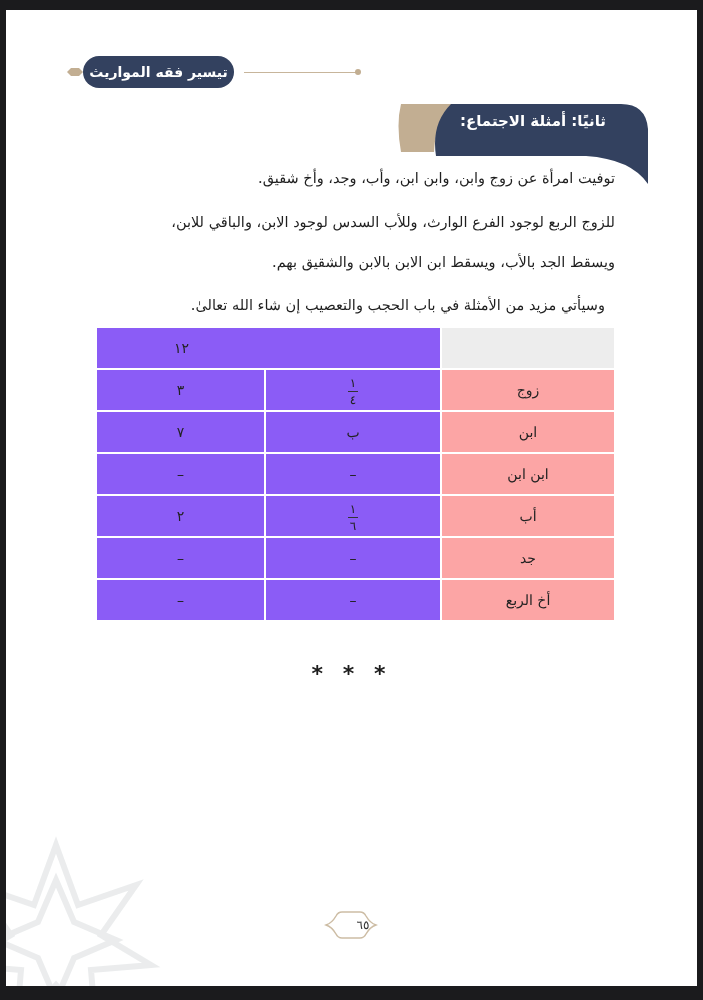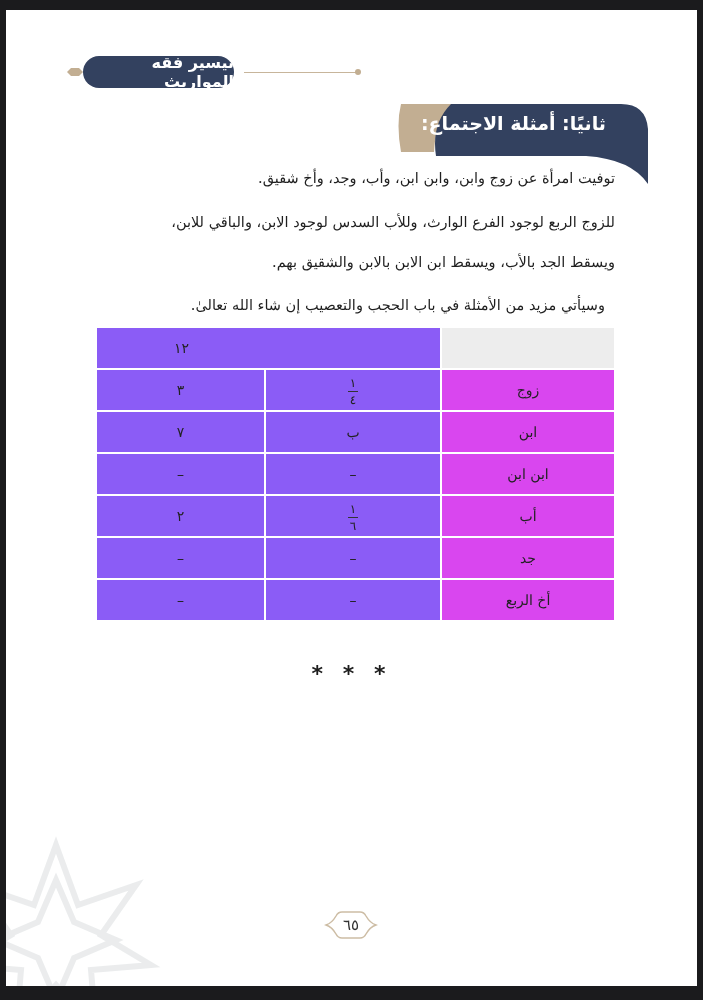--- a/index.html
+++ b/index.html
@@ -17,25 +17,26 @@
       overflow: hidden;
     }
     
     .running-header { position: absolute; left: 0; top: 46px; width: 100%; height: 32px; }
     .rh-pill {
       position: absolute; left: 77px; top: 0;
       width: 151px; height: 32px;
       background: #33415f;
       border-radius: 16px;
       color: #ffffff;
-      font-size: 16px;
+      font-size: 14px;
       display: flex; align-items: center; justify-content: center;
       direction: rtl;
       font-family: "DejaVu Sans", sans-serif;
       font-weight: bold;
+      text-align: center;
     }
     .rh-diamond {
       position: absolute; left: 61px; top: 11px;
       width: 16px; height: 10px;
     }
     .rh-line {
       position: absolute; left: 238px; top: 16px;
       width: 112px; height: 1px;
       background: #c7b59b;
     }
@@ -44,21 +45,21 @@
       width: 6px; height: 6px; border-radius: 50%;
       background: #c2ae92;
     }
 
     
     .section-banner { position: absolute; left: 390px; top: 94px; width: 260px; height: 80px; }
     .section-banner svg { position: absolute; left: 0; top: 0; }
     .section-title {
       position: absolute; right: 50px; top: 8px;
       color: #ffffff;
-      font-size: 19px;
+      font-size: 15px;
       font-weight: bold;
       direction: rtl;
       font-family: "DejaVu Sans", sans-serif;
       text-align: center;
     }
 
     .para {
       position: absolute;
       right: 82px;
       direction: rtl;
@@ -83,21 +84,21 @@
       color: #222;
     }
     .share-table td {
       height: 40px;
       padding: 0;
       text-align: center;
       vertical-align: middle;
       border: 2px solid #ffffff;
       background: #8b5cf6;
     }
-    .share-table td.heir { background: #d946ef; width: 172px; }
+    .share-table td.heir { background: #fca5a5; width: 172px; }
     .share-table td.fraction-cell { width: 174px; }
     .share-table td.base-cell { height: 38px; }
     .frac {
       display: inline-flex; flex-direction: column; align-items: center;
       line-height: 1; font-size: 12px;
     }
     .frac .num { padding: 0 2px 2px; border-bottom: 1px solid #333; }
     .frac .den { padding-top: 2px; }
 
     .stars {
@@ -108,23 +109,23 @@
       font-size: 22px; font-weight: bold;
       letter-spacing: 6px;
       color: #1d1d1d;
     }
     .page-number-badge {
       position: absolute; left: 318px; top: 900px;
       width: 54px; height: 30px;
     }
     .page-number-badge svg { position: absolute; left: 0; top: 0; }
     .page-number {
-      position: absolute; left: 0; top: 0; width: 54px; height: 30px;
+      position: absolute; left: 12px; top: 0; width: 54px; height: 30px;
       display: flex; align-items: center; justify-content: center;
-      font-size: 15px; color: #333;
+      font-size: 12px; color: #333;
     }
     .ornament { position: absolute; left: -60px; top: 820px; }
   </style>
 </head>
 <body>
 
 <div class="page">
 
   <svg class="ornament" width="220" height="220" viewBox="-110 -110 220 220">
     <g fill="none" stroke="#e9ebec" stroke-width="6" opacity="0.9">

